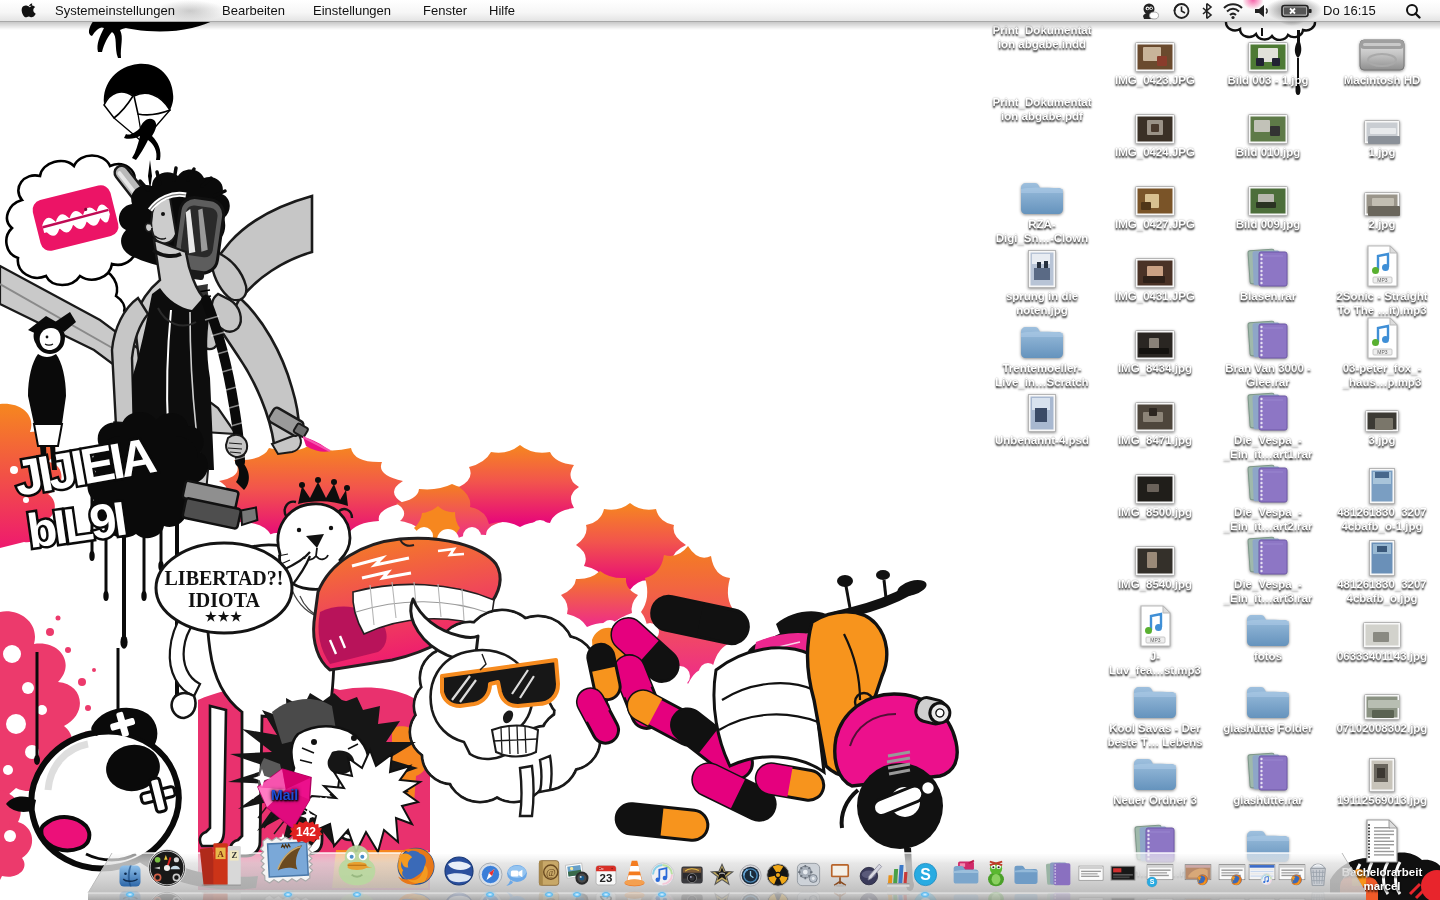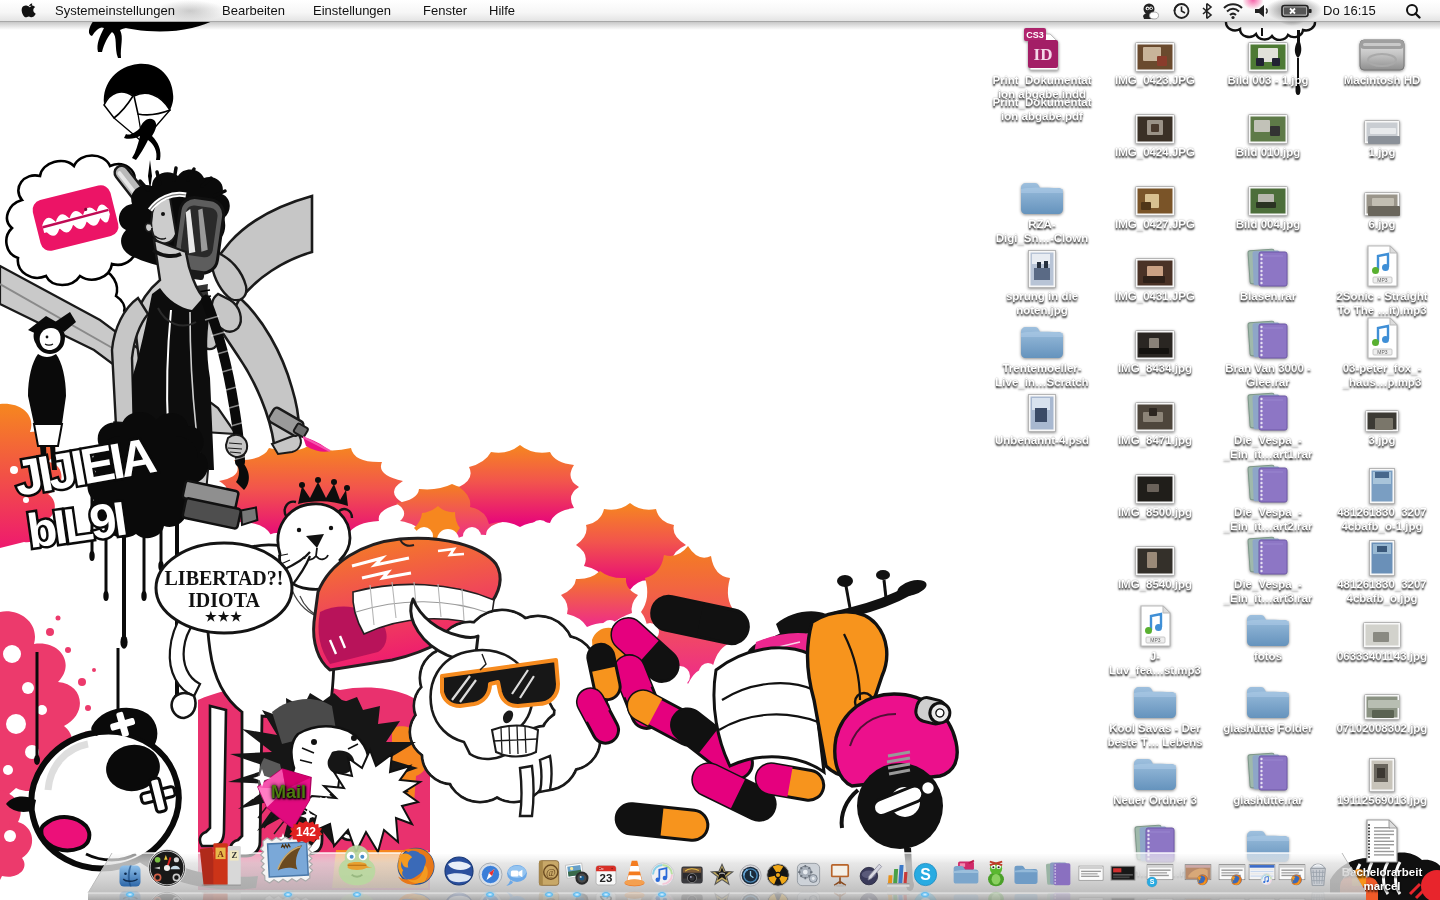--- a/index.html
+++ b/index.html
@@ -18,21 +18,21 @@
 .iimg{height:50px;display:flex;align-items:flex-end;justify-content:center}
 .iimg svg{filter:drop-shadow(0 1px 1.5px rgba(0,0,0,0.45))}
 .ilab{transform:translateZ(0);margin-top:2px;font-size:11.5px;font-weight:bold;line-height:13.5px;color:#fff;text-shadow:0 1.5px 2px rgba(0,0,0,0.9), 0 0 1.5px rgba(0,0,0,0.45)}
 
 #dock{position:absolute;left:0;top:840px;width:1440px;height:60px;z-index:30}
 .dkic{position:absolute}
 .dkic svg{display:block}
 .dkref{position:absolute;transform:scaleY(-1);opacity:0.18;filter:blur(0.5px)}
 .dkdot{position:absolute;bottom:3px;width:8px;height:5px;border-radius:50%;background:radial-gradient(#dff4ff,#57b8f0 60%,rgba(87,184,240,0));box-shadow:0 0 3px #7fd0ff}
 .wbadge{position:absolute}
-#mailtip{transform:translateZ(0);position:absolute;left:271px;bottom:97px;font-size:18px;font-weight:bold;color:#4d7c0f;text-shadow:0 1px 2px #000,0 0 4px #000,1px 1px 2px #000}
+#mailtip{transform:translateZ(0);position:absolute;left:271px;bottom:97px;font-size:14px;font-weight:bold;color:#1d4ed8;text-shadow:0 1px 2px #000,0 0 4px #000,1px 1px 2px #000}
 </style></head><body>
 <div id="screen">
 <svg id="wall" width="1440" height="900" viewBox="0 0 1440 900" style="position:absolute;left:0;top:0">
 <defs>
 <linearGradient id="gpo" x1="0" y1="0" x2="0" y2="1">
           <stop offset="0" stop-color="#ee1a6e"></stop>
           <stop offset="1" stop-color="#f7941e"></stop>
         </linearGradient>
 <linearGradient id="gop" x1="0" y1="0" x2="0" y2="1">
           <stop offset="0" stop-color="#f6871f"></stop>
@@ -437,29 +437,20 @@
 <path d="M1330,880 C1340,862 1362,854 1382,860 C1392,850 1412,850 1422,860 C1436,858 1446,868 1444,880 L1440,900 L1330,900 Z" fill="#101010"></path>
 <path d="M1352,868 C1344,874 1342,884 1348,890 M1360,864 C1354,874 1354,886 1360,894 M1372,862 C1366,874 1366,888 1372,896" stroke="#fff" stroke-width="3" fill="none"></path>
 <path d="M1388,862 C1382,872 1382,886 1388,894 M1400,862 C1394,872 1394,886 1400,894" stroke="#fff" stroke-width="3" fill="none"></path>
 <circle cx="1437" cy="886" r="16" fill="#e8252c"></circle>
 <path d="M1410,894 l10,-10 M1416,898 l12,-12" stroke="#e8252c" stroke-width="3"></path>
 <path d="M1340,886 a10,10 0 0 1 20,0 a9,9 0 0 1 18,0 l0,14 l-38,0 Z" fill="#f05a28"></path>
 <path d="M1352,876 a7,7 0 0 1 14,0 l0,10 l-14,0 Z" fill="#f7941d"></path>
 </svg>
 <div id="icons">
       <div class="dicon" style="left:986px;top:22px">
-        <div class="iimg">
-          <svg width="44" height="46" viewBox="0 0 44 46">
-<path d="M10,8 L30,8 L38,16 L38,44 L10,44 Z" fill="#fff" stroke="#c0c0c0" stroke-width="1"></path>
-<rect x="4" y="2" width="22" height="13" rx="2" fill="#b1256f"></rect>
-<text x="15" y="12" font-family="Liberation Sans, sans-serif" font-size="9" font-weight="bold" text-anchor="middle" fill="#fff">CS3</text>
-<rect x="8" y="14" width="30" height="28" rx="2" fill="#a31e66"></rect>
-<text x="23" y="34" font-family="Liberation Serif, serif" font-size="17" font-weight="bold" text-anchor="middle" fill="#f4d7e8">ID</text>
-          </svg>
-        </div>
         <div class="ilab">Print_Dokumentat<br>ion abgabe.indd</div>
       </div>
 <div class="dicon" style="left:986px;top:94px">
         <div class="ilab">Print_Dokumentat<br>ion abgabe.pdf</div>
       </div>
 <div class="dicon" style="left:986px;top:166px">
         <div class="iimg">
           <svg width="46" height="36" viewBox="0 0 46 36">
             <defs>
               <linearGradient id="fg" x1="0" y1="0" x2="0" y2="1">
@@ -698,21 +689,21 @@
       </div>
 <div class="dicon" style="left:1212px;top:166px">
         <div class="iimg">
           <svg width="40" height="30" viewBox="0 0 40 30">
             <rect x="0.5" y="0.5" width="39" height="29" fill="#f8f8f8" stroke="#b5b5b5" stroke-width="1" rx="1"></rect>
             <rect x="2.5" y="2.5" width="35" height="25" fill="#4c6e3a"></rect>
             <rect x="10" y="8" width="16" height="12" fill="#b8b8ae" rx="1"></rect>
             <rect x="8" y="16" width="20" height="6" fill="#2a3322" rx="1"></rect>
           </svg>
         </div>
-        <div class="ilab">Bild 004.jpg</div>
+        <div class="ilab">Bild 009.jpg</div>
       </div>
 <div class="dicon" style="left:1212px;top:238px">
         <div class="iimg">
           <svg width="46" height="42" viewBox="0 0 46 42">
 <g transform="rotate(-4 17 20)">
               <rect x="4" y="4" width="26" height="33" rx="2" fill="#9fb9ab"></rect>
               <rect x="4" y="4" width="26" height="33" rx="2" fill="none" stroke="#7e988a" stroke-width="1"></rect>
             </g>
 <g transform="rotate(-2 20 21)">
               <rect x="8" y="5" width="27" height="34" rx="2" fill="#8ea6c8"></rect>
@@ -948,21 +939,21 @@
       </div>
 <div class="dicon" style="left:1326px;top:166px">
         <div class="iimg">
           <svg width="36" height="24" viewBox="0 0 36 24">
             <rect x="0.5" y="0.5" width="35" height="23" fill="#f8f8f8" stroke="#b5b5b5" stroke-width="1" rx="1"></rect>
             <rect x="2.5" y="2.5" width="31" height="19" fill="#9a958a"></rect>
             <rect x="4" y="14" width="32" height="10" fill="#6a665c" rx="1"></rect>
             <rect x="8" y="6" width="22" height="8" fill="#c2beb2" rx="1"></rect>
           </svg>
         </div>
-        <div class="ilab">6.jpg</div>
+        <div class="ilab">2.jpg</div>
       </div>
 <div class="dicon" style="left:1326px;top:238px">
         <div class="iimg">
           <svg width="36" height="44" viewBox="0 0 36 44">
 <path d="M4,2 L26,2 L33,9 L33,42 L4,42 Z" fill="#fff" stroke="#b9b9b9" stroke-width="1.2"></path>
 <path d="M26,2 L26,9 L33,9 Z" fill="#dcdcdc" stroke="#b9b9b9" stroke-width="1"></path>
 <path d="M14,26 L14,12 L24,10 L24,23" stroke="#3f8fd6" stroke-width="2.4" fill="none"></path>
 <circle cx="11.5" cy="26.5" r="3.5" fill="#59b030"></circle>
             <circle cx="21.5" cy="23.5" r="3.5" fill="#3f8fd6"></circle>
 <rect x="9" y="33" width="19" height="6" rx="1" fill="#eee" stroke="#bbb" stroke-width="0.8"></rect>

